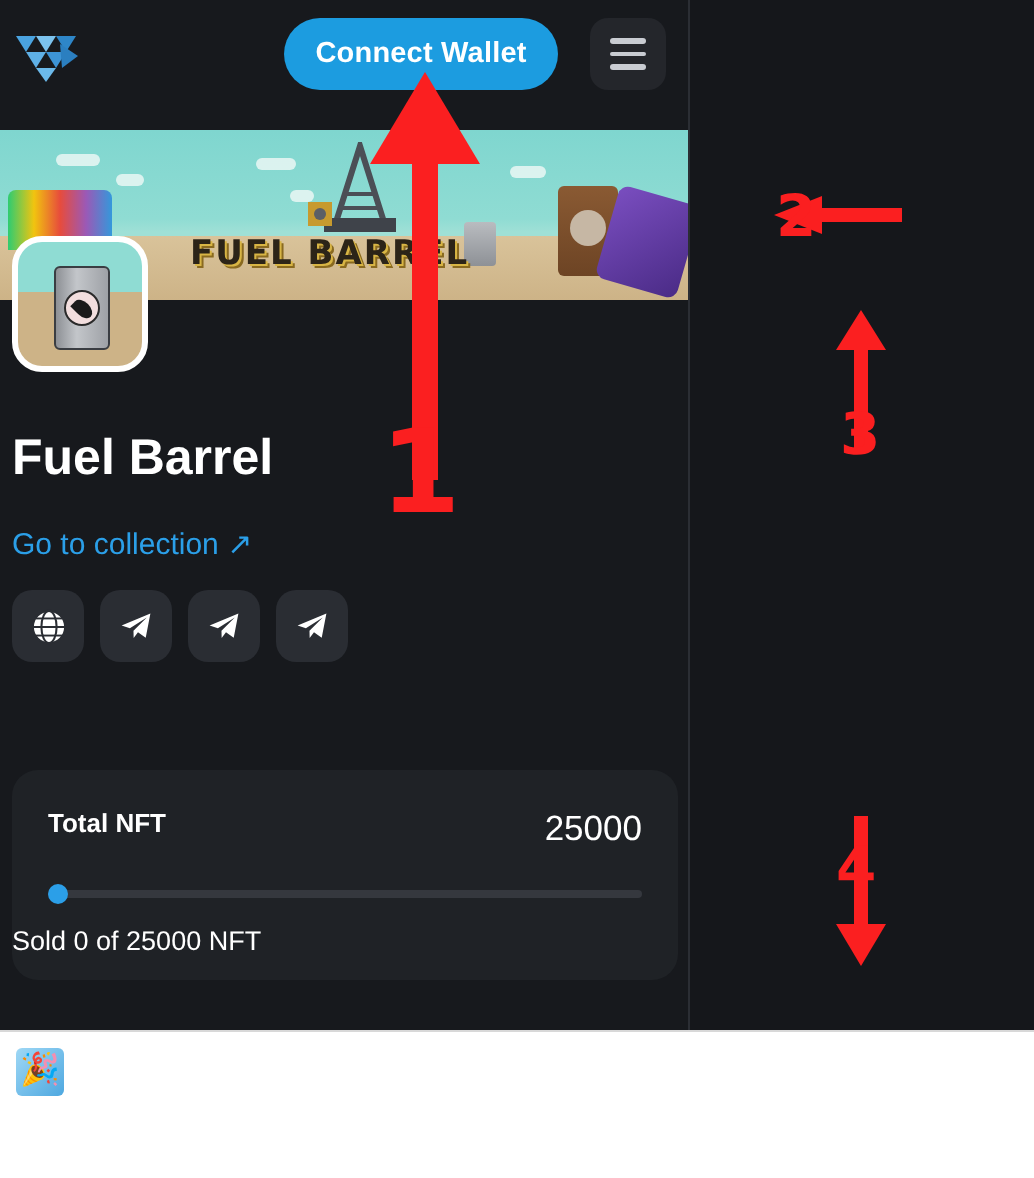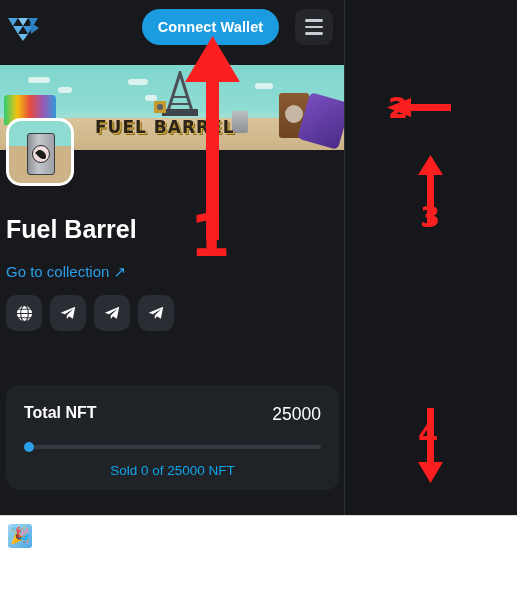--- a/index.html
+++ b/index.html
@@ -73,25 +73,25 @@
   
   .coll-title { position:absolute; left:6px; top:215px; font-size:25px; font-weight:700; color:#fff; }
   .coll-link { position:absolute; left:6px; top:263px; font-size:15px; color:#2b9fe8; cursor:pointer; }
   .social-row { position:absolute; left:6px; top:295px; display:flex; gap:8px; }
   .social-btn { width:36px; height:36px; border-radius:10px; background:#2a2d33;
     display:flex; align-items:center; justify-content:center; cursor:pointer; }
 
   
   .total-card { position:absolute; left:6px; top:385px; width:333px; height:105px;
     background:#1f2226; border-radius:13px; }
-  .total-label { position:absolute; left:18px; top:19px; font-size:16px; font-weight:700; color:#fff; }
+  .total-label { position:absolute; left:18px; top:19px; font-size:13px; font-weight:700; color:#fff; }
   .total-value { position:absolute; right:18px; top:19px; font-size:17.5px; font-weight:400; color:#fff; }
   .track { position:absolute; left:18px; right:18px; top:60px; height:4px; background:#35383e; border-radius:2px; }
   .knob { position:absolute; left:0; top:-3px; width:10px; height:10px; border-radius:50%; background:#2b9fe8; }
-  .sold { position:absolute; left:0; right:0; top:78px; text-align:center; font-size:13.5px; color:#0ea5e9; }
+  .sold { position:absolute; left:0; right:0; top:78px; font-size:13.5px; color:#ffffff; }
   .divider-v { position:absolute; left:344px; top:0; width:1px; height:515px; background:#2b2e34; }
 
   
   .anno { position:absolute; pointer-events:none; }
   .num { position:absolute; color:#fb1f20; font-family:"DejaVu Sans", sans-serif;
          font-weight:700; line-height:1; pointer-events:none; }
 
   
   .caption { position:absolute; left:0; top:515px; width:517px; height:74px;
     background:#fff; border-top:1px solid #d8d8d8; padding:6px 8px 0 8px; }

